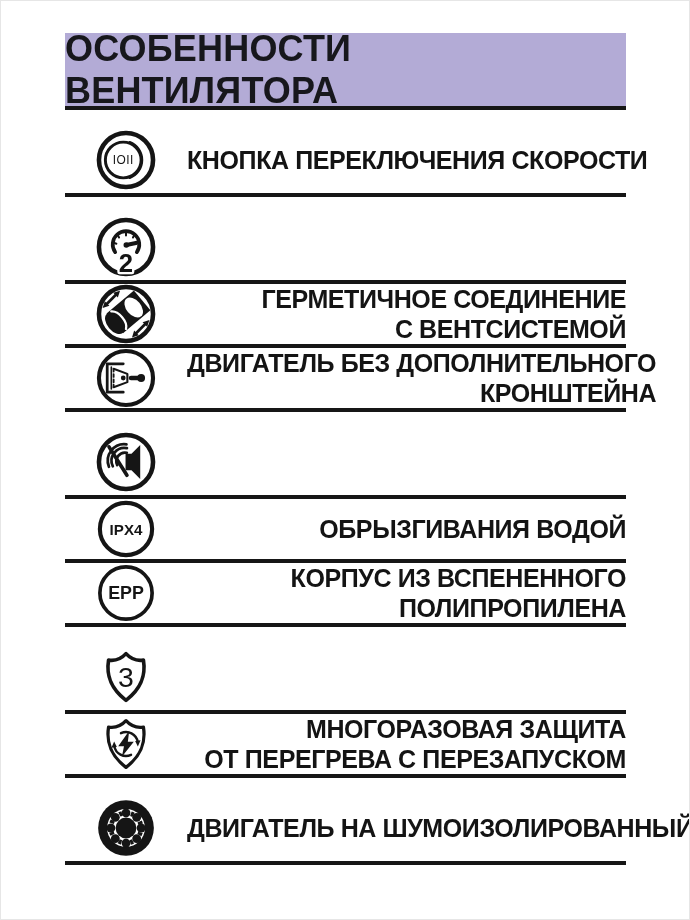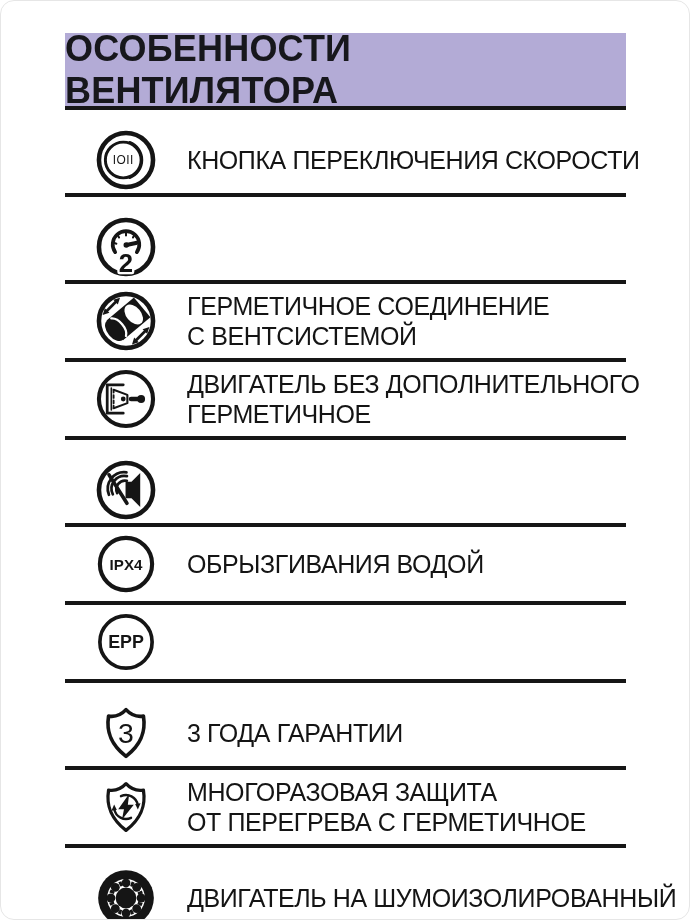--- a/index.html
+++ b/index.html
@@ -1,42 +1,42 @@
 <!DOCTYPE html>
 <html><head>
 <meta charset="utf-8">
 <style>
   html,body { margin:0; padding:0; background:#ffffff; }
   .page {
     position:relative; width:690px; height:920px; background:#fff;
     font-family:"Liberation Sans", sans-serif;
-    border:1px solid #e6e6e6; border-radius:14px; box-sizing:border-box;
+    border:1px solid #e6e6e6; border-radius:0; box-sizing:border-box;
     overflow:hidden;
   }
   .inner { position:absolute; left:64px; top:32px; width:561px; }
   .header {
     height:73px; background:#b3abd6;
     display:flex; align-items:center; justify-content:center;
     font-weight:bold; font-size:36px; letter-spacing:0.2px; color:#17171c;
   }
   .rows { border-top:4px solid #161616; }
   .row {
     display:flex; align-items:center;
     border-bottom:4px solid #161616; box-sizing:border-box;
   }
   .row.short { height:71px;margin-top:16px; }
-  .row.tall  { height:78px; }
+  .row.tall  { height:64px; }
   .icon-cell {
     width:122px; flex:0 0 122px;
     display:flex; justify-content:center; align-items:center;
   }
   .icon-cell svg { display:block; }
   .label {
-    flex:1; text-align:left;
-    font-weight:normal; font-size:25px; line-height:1.2;
+    flex:1; text-align:right;
+    font-weight:bold; font-size:25px; line-height:1.2;
     letter-spacing:-0.4px; color:#141414; white-space:nowrap;
   }
   .label span { display:block; }
   svg text { font-family:"Liberation Sans", sans-serif; }
   svg { stroke-linecap:round; stroke-linejoin:round; }
 </style>
 </head>
 <body>
 
 <div class="page">
@@ -114,21 +114,21 @@
             <path d="M20 24 V48" stroke-width="1.8"></path>
             <path d="M22.5 26 L37.5 31.5 V40.5 L22.5 46" stroke-width="2.3"></path>
             <path d="M22.5 26 V46" stroke-width="2" stroke-dasharray="3 2.8"></path>
             <circle cx="33" cy="36" r="2.6" fill="#151515" stroke="none"></circle>
             <path d="M41.5 36 H50" stroke-width="5"></path>
             <circle cx="52.5" cy="36" r="4.3" fill="#151515" stroke="none"></circle>
           </svg>
         </div>
         <div class="label">
           <span>ДВИГАТЕЛЬ БЕЗ ДОПОЛНИТЕЛЬНОГО</span>
-          <span>ГЕРМЕТИЧНОЕ</span>
+          <span>КРОНШТЕЙНА</span>
         </div>
       </div>
 
       <div class="row short">
         <div class="icon-cell">
           <svg width="66" height="66" viewBox="0 0 72 72" fill="none" stroke="#151515">
             <circle cx="36" cy="36" r="29.5" stroke-width="5" fill="#fff"></circle>
             <path d="M51.5 17.5 V54.5 L42 45 H35.5 V27 H42 Z" fill="#151515" stroke="none"></path>
             <g transform="rotate(38 36 36)">
               <path d="M30.5 27.5 A9.5 9.5 0 0 0 30.5 44.5 M27.5 23.5 A14 14 0 0 0 27.5 48.5 M24.5 20.5 A18 18 0 0 0 24.5 51.5" stroke-width="3"></path>
@@ -150,48 +150,49 @@
         </div>
       </div>
 
       <div class="row tall">
         <div class="icon-cell">
           <svg width="66" height="66" viewBox="0 0 72 72" fill="none" stroke="#151515">
             <circle cx="36" cy="36" r="28.5" stroke-width="4" fill="#fff"></circle>
             <text x="36" y="43" font-size="19.5" font-weight="bold" text-anchor="middle" fill="#151515" stroke="none">EPP</text>
           </svg>
         </div>
+        <div class="label">
+          <span>КОРПУС ИЗ ВСПЕНЕННОГО</span>
+          <span>ПОЛИПРОПИЛЕНА</span>
+        </div>
       </div>
 
       <div class="row short">
         <div class="icon-cell">
           <svg width="66" height="66" viewBox="0 0 72 72" fill="none" stroke="#151515">
             <path d="M36 10.5 C31 16 23.5 18.5 17 17.5 C14.5 33 18 47.5 36 61.5 C54 47.5 57.5 33 55 17.5 C48.5 18.5 41 16 36 10.5 Z" stroke-width="4" fill="#fff"></path>
             <text x="36" y="47" font-size="31" text-anchor="middle" fill="#151515" stroke="none">3</text>
           </svg>
-        </div>
-        <div class="label">
-          <span>3 ГОДА ГАРАНТИИ</span>
         </div>
       </div>
 
       <div class="row tall">
         <div class="icon-cell">
           <svg width="66" height="66" viewBox="0 0 72 72" fill="none" stroke="#151515">
             <path d="M36 10.5 C31 16 23.5 18.5 17 17.5 C14.5 33 18 47.5 36 61.5 C54 47.5 57.5 33 55 17.5 C48.5 18.5 41 16 36 10.5 Z" stroke-width="3.6" fill="#fff"></path>
             <path d="M30.5 24.2 A13 13 0 0 1 48.8 33.7" stroke-width="2.6"></path>
             <polygon points="46,32.6 51.9,32 48.9,38.6" fill="#151515" stroke="none"></polygon>
             <path d="M41.5 47.8 A13 13 0 0 1 23.2 38.3" stroke-width="2.6"></path>
             <polygon points="26,39.4 20.1,40 23.1,33.4" fill="#151515" stroke="none"></polygon>
             <polygon points="39.5,21.5 27.5,38.5 33.8,38.5 31.5,50 44.5,33.5 38,33.5" fill="#151515" stroke="none"></polygon>
           </svg>
         </div>
         <div class="label">
           <span>МНОГОРАЗОВАЯ ЗАЩИТА</span>
-          <span>ОТ ПЕРЕГРЕВА С ГЕРМЕТИЧНОЕ</span>
+          <span>ОТ ПЕРЕГРЕВА С ПЕРЕЗАПУСКОМ</span>
         </div>
       </div>
 
       <div class="row short">
         <div class="icon-cell">
           <svg width="68" height="68" viewBox="0 0 72 72" fill="none" stroke="none">
             <circle cx="36" cy="36" r="29.5" fill="#151515"></circle>
             <circle cx="36" cy="36" r="20" fill="#ffffff"></circle>
             <circle cx="36" cy="36" r="16" fill="none" stroke="#151515" stroke-width="5" stroke-dasharray="3 9.57" stroke-dashoffset="7.8" stroke-linecap="butt"></circle>
             <circle cx="36" cy="36" r="11" fill="#151515"></circle>

